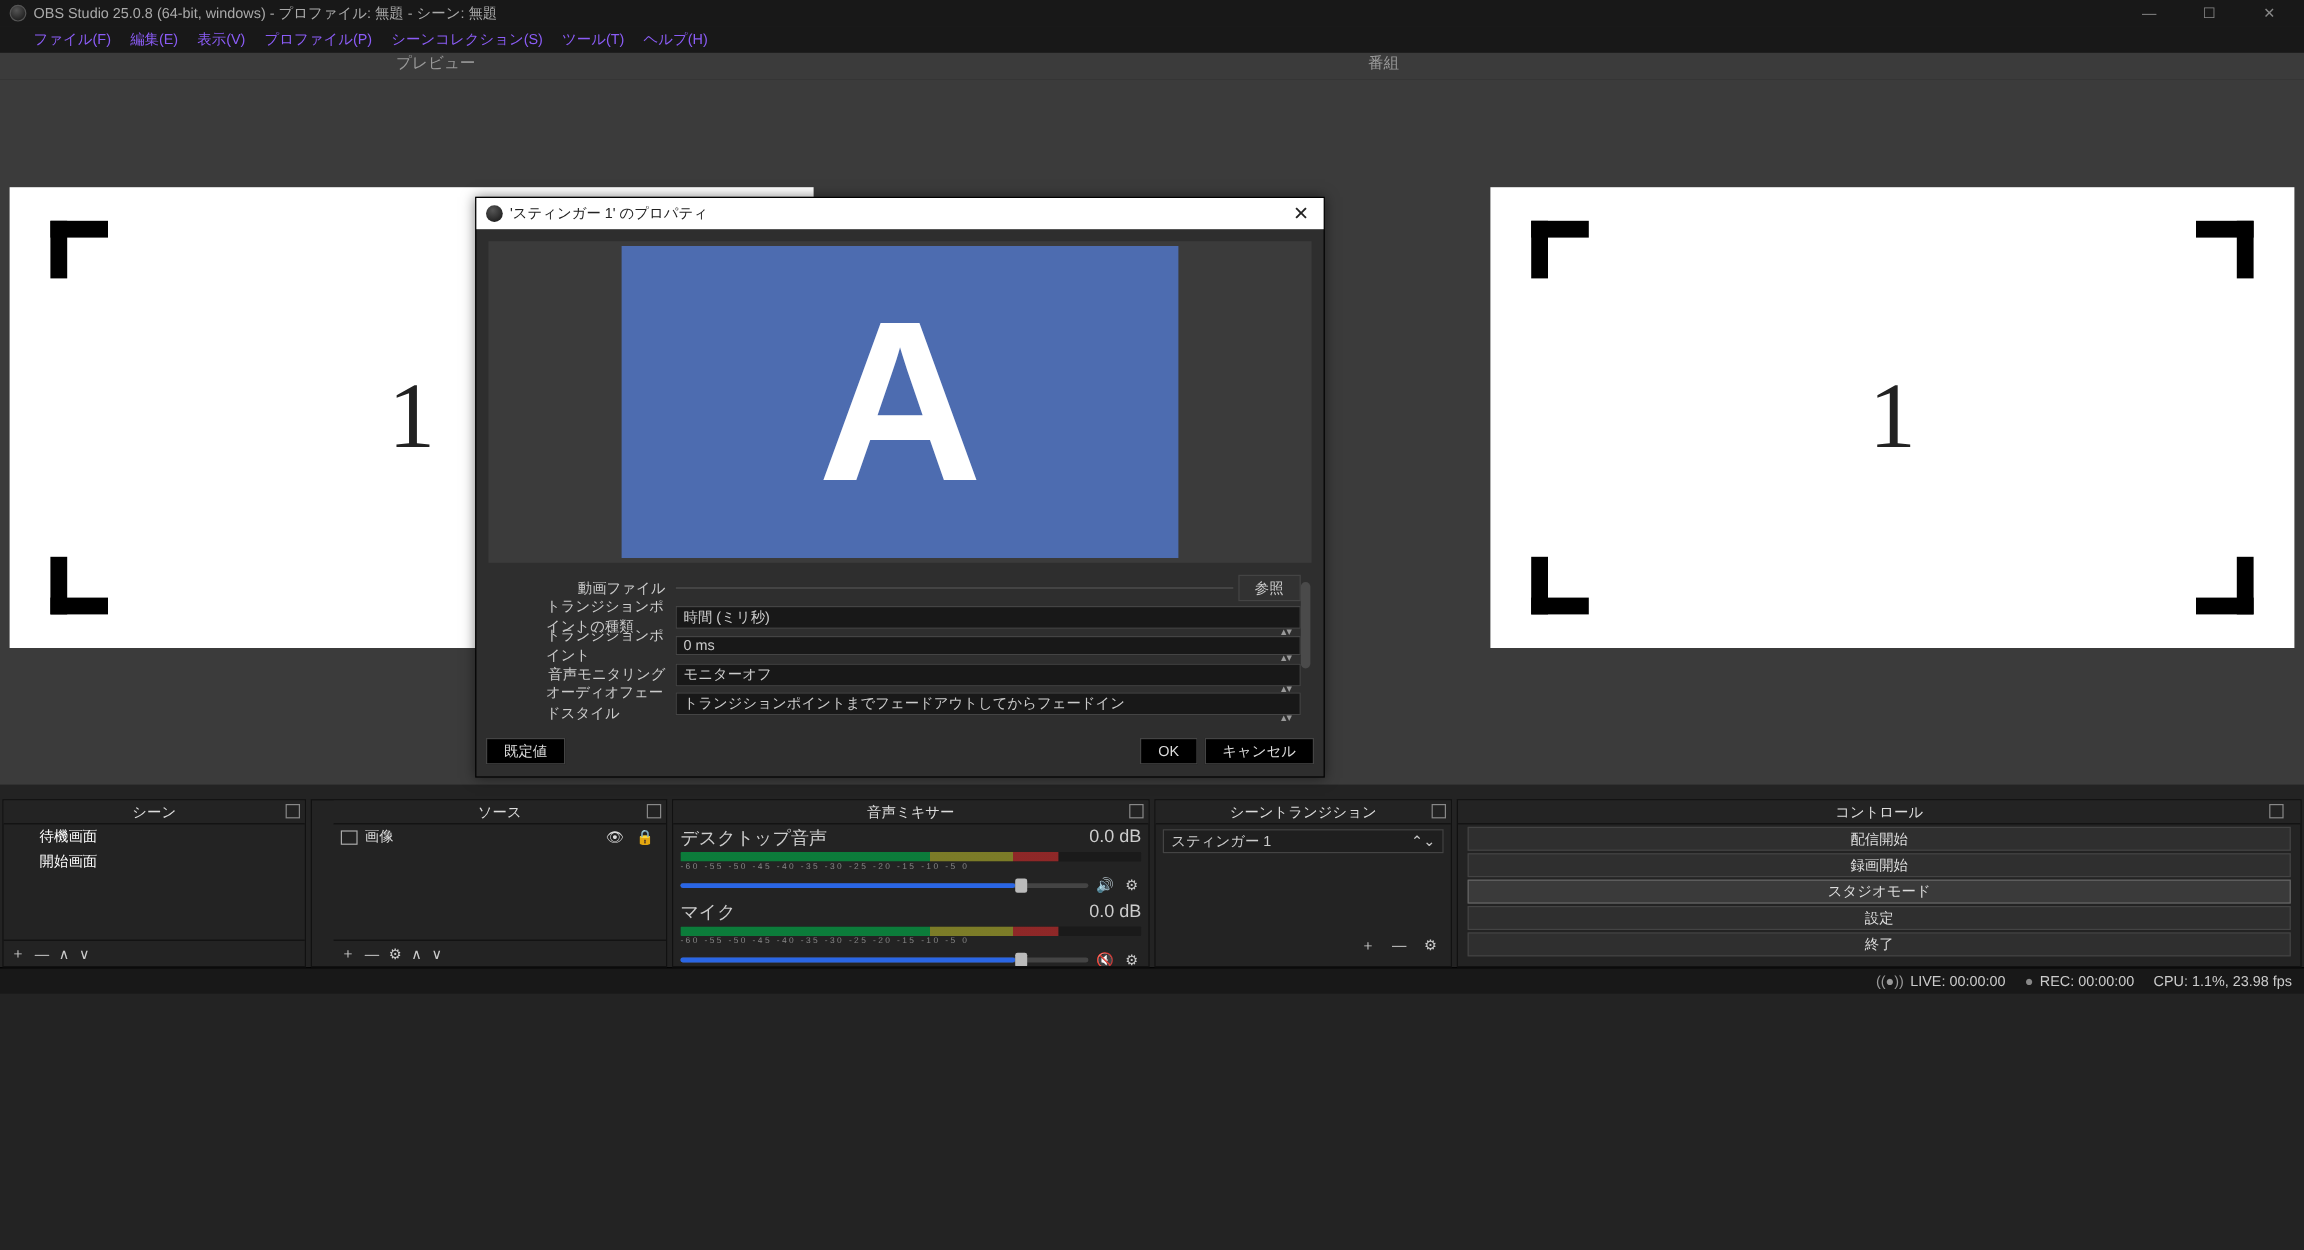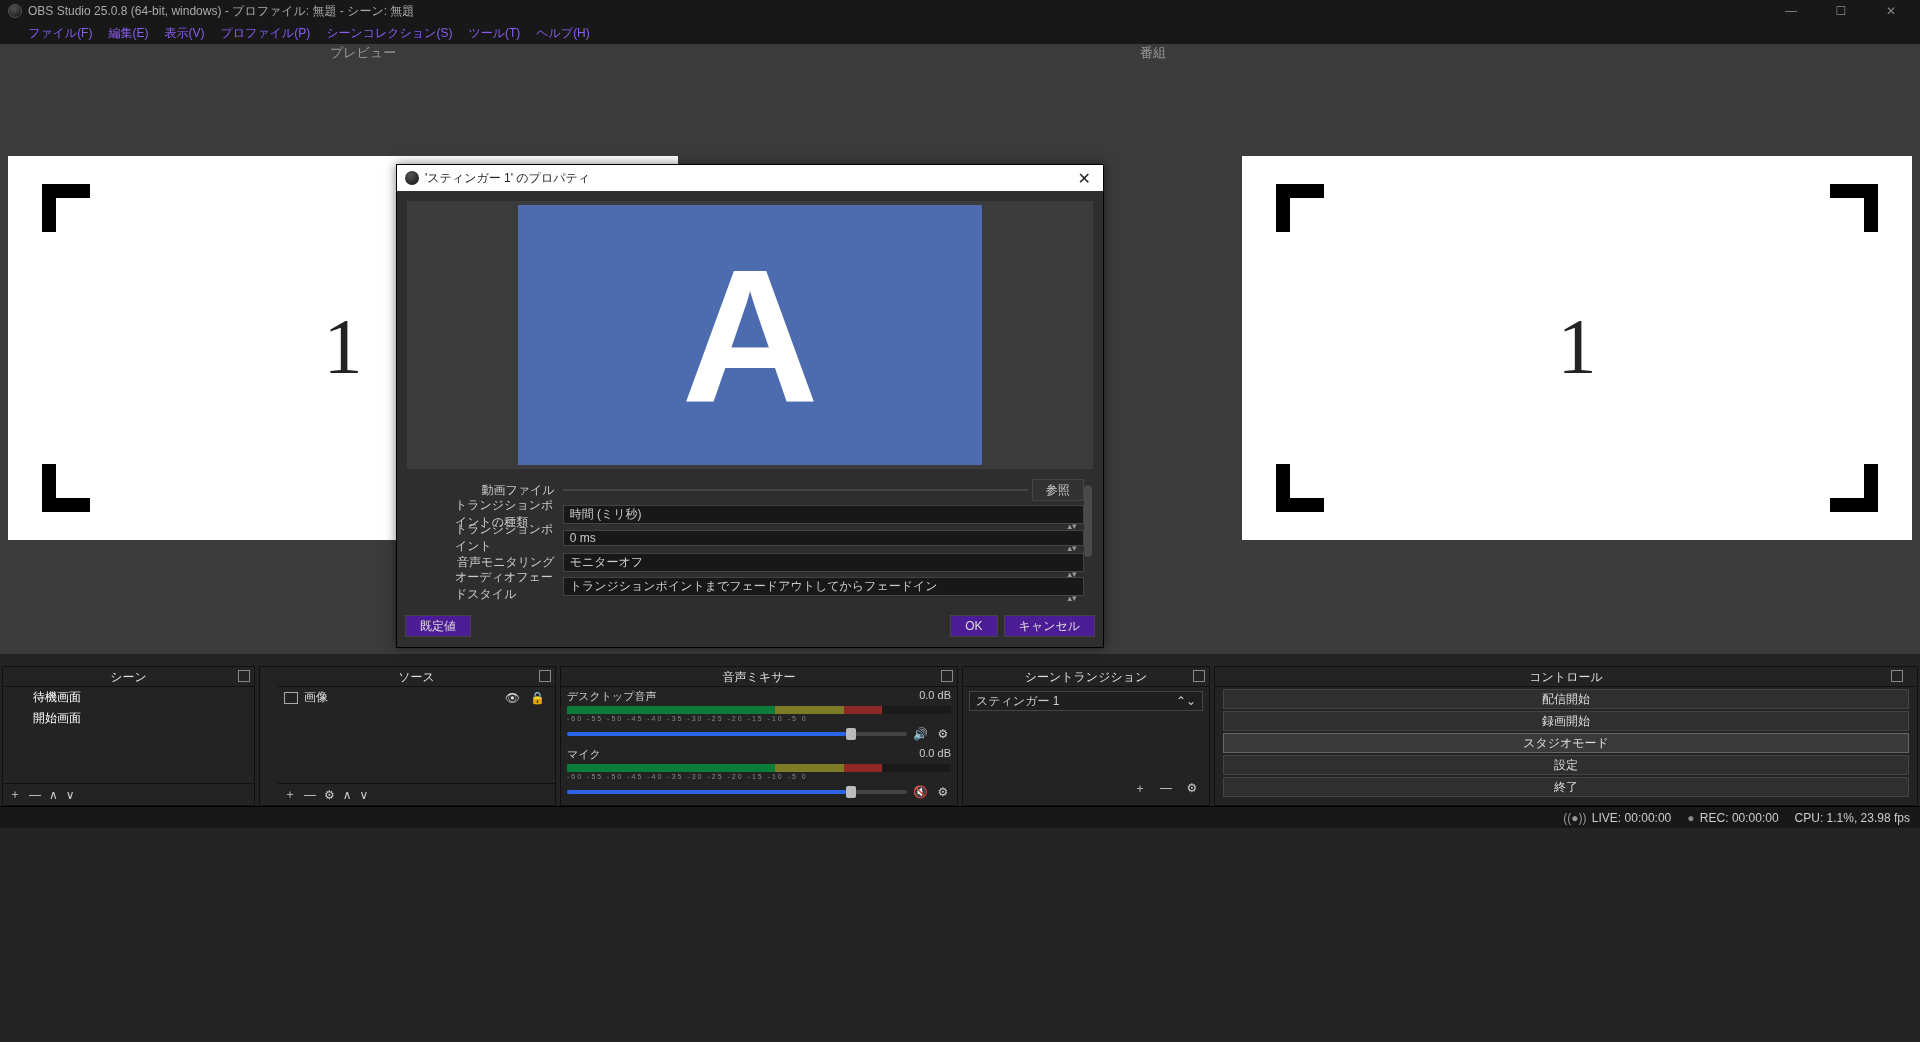--- a/index.html
+++ b/index.html
@@ -52,21 +52,21 @@
 .dock.controls { flex: 1; }
 .dock.controls .dock-title .popout { right: 14px; }
 
 .list-item { padding: 2px 6px; color: #ffffff; margin-left: 24px; }
 .src-row { display: flex; align-items: center; padding: 2px 6px; color: #ddd; }
 .src-row .src-icon { width: 14px; height: 12px; border: 1px solid #aaa; margin-right: 6px; }
 .src-row .eye { margin-left: auto; padding: 0 6px; }
 .src-row .lock { padding: 0 4px; }
 
 .mixer-ch { padding: 2px 6px 4px; }
-.mixer-ch .ch-head { display: flex; justify-content: space-between; color: #ccc; font-size: 11px; }
+.mixer-ch .ch-head { display: flex; justify-content: space-between; color: #ccc; font-size: 15px; }
 .meter { height: 8px; background: #1a1a1a; position: relative; margin-top: 2px; border-radius: 1px; overflow: hidden; }
 .meter::before { content: ""; position: absolute; top: 0; bottom: 0; left: 0; right: 18%; background: linear-gradient(to right, #0c5 0%, #0c5 66%, #cc3 66%, #cc3 88%, #e33 88%, #e33 100%); opacity: 0.55; }
 .ticks { height: 10px; font-size: 7px; color: #888; letter-spacing: 2px; white-space: nowrap; overflow: hidden; margin-top: 1px; }
 .slider-row { display: flex; align-items: center; gap: 6px; margin-top: 2px; }
 .slider { flex: 1; height: 4px; background: #444; border-radius: 2px; position: relative; }
 .slider .fill { position: absolute; top: 0; bottom: 0; left: 0; width: 82%; background: #2a66e5; border-radius: 2px; }
 .slider .thumb { position: absolute; top: -4px; left: 82%; width: 10px; height: 12px; background: #bbb; border-radius: 2px; }
 .spk-icon { width: 16px; text-align: center; }
 .gear-icon { width: 16px; text-align: center; }
 
@@ -98,21 +98,21 @@
 .form-fields { flex: 1; }
 .form-scrollbar { width: 12px; padding-top: 6px; }
 .sb-thumb { width: 8px; height: 72px; background: #4a4a4a; border-radius: 4px; margin: 0 auto; }
 .frow { height: 22px; margin-bottom: 2px; display: flex; align-items: center; }
 .flabel { justify-content: flex-end; padding-right: 8px; color: #ccc; }
 .ffield { background: #181818; border: 1px solid #444; color: #ccc; padding: 0 6px; width: 100%; position: relative; }
 .ffield.short { width: 465px; display: inline-flex; }
 .browse-btn { display: inline-flex; width: 52px; height: 22px; margin-left: 4px; background: #323232; border: 1px solid #444; align-items: center; justify-content: center; vertical-align: top; }
 .dd-arrows { position: absolute; right: 6px; font-size: 9px; color: #999; display: flex; flex-direction: column; line-height: 7px; }
 .dlg-buttons { display: flex; padding: 6px 8px 10px; gap: 6px; }
-.dlg-btn { height: 22px; background: #4c1d95; border: 1px solid #444; color: #ddd; padding: 0 14px; display: flex; align-items: center; }
+.dlg-btn { height: 22px; background: #000000; border: 1px solid #444; color: #ddd; padding: 0 14px; display: flex; align-items: center; }
 .dlg-buttons .spacer { flex: 1; }
 </style>
 </head>
 <body>
 
 <div class="titlebar">
   <div class="obs-icon"></div>
   <div class="title-text">OBS Studio 25.0.8 (64-bit, windows) - プロファイル: 無題 - シーン: 無題</div>
   <div class="winbtns">
     <div class="winbtn">—</div>

